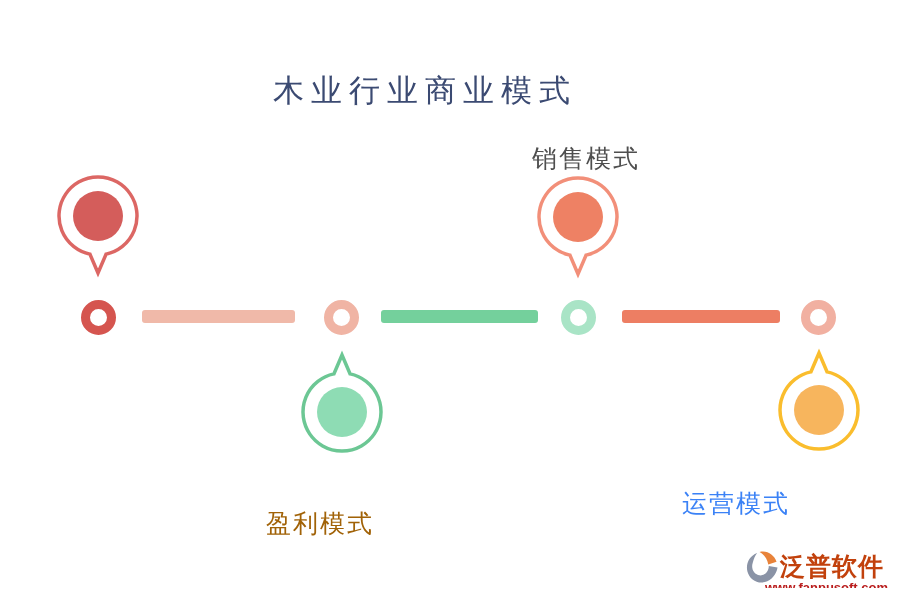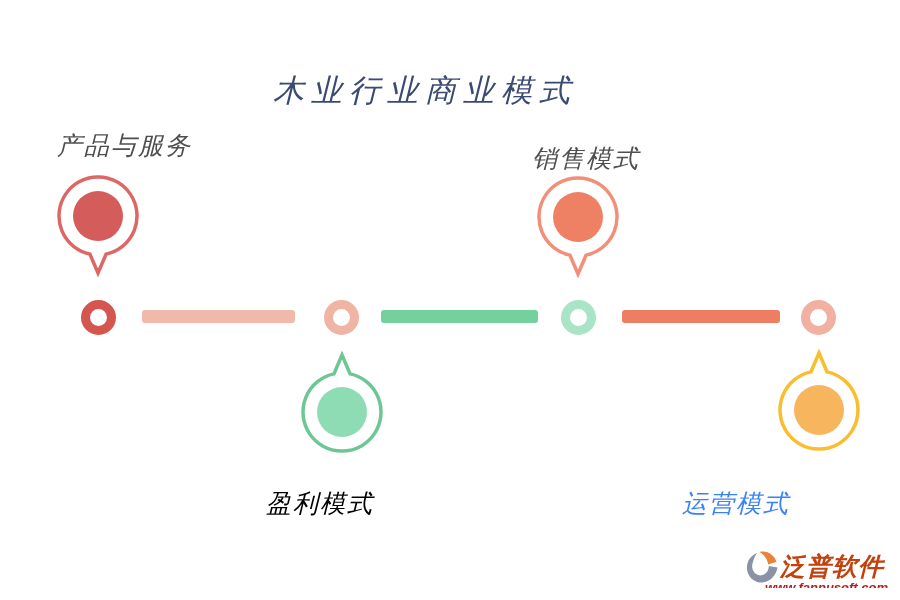--- a/index.html
+++ b/index.html
@@ -4,21 +4,20 @@
 <style>
   * { margin: 0; padding: 0; box-sizing: border-box; }
   html, body { background: #fff; }
   .canvas {
     position: relative;
     width: 900px;
     height: 588px;
     background: #ffffff;
     overflow: hidden;
     font-family: "Liberation Serif", "DejaVu Serif", serif;
-    font-style: italic;
   }
   .title {
     position: absolute;
     left: 273px;
     top: 70px;
     font-size: 31px;
     letter-spacing: 7px;
     font-weight: normal;
     white-space: nowrap;
   }
@@ -90,23 +89,22 @@
     white-space: nowrap;
   }
 </style>
 </head>
 <body>
 
 <div class="canvas">
 
   <div class="title" style="color: rgb(59, 74, 114);">木业行业商业模式</div>
 
-  <div class="label label-products" style="color: rgb(79, 79, 79);">产品与服务</div>
   <div class="label label-sales" style="color: rgb(79, 79, 79);">销售模式</div>
-  <div class="label label-profit" style="color: #000000;">盈利模式</div>
+  <div class="label label-profit" style="color: #a16207; margin-top: 20px;">盈利模式</div>
   <div class="label label-operations" style="color: #3b82f6;">运营模式</div>
 
   <div class="bar bar-1" style="background: rgb(240, 185, 169);"></div>
   <div class="bar bar-2" style="background: rgb(116, 208, 156);"></div>
   <div class="bar bar-3" style="background: rgb(237, 126, 99);"></div>
 
   <div class="ring ring-1" style="border-color: rgb(213, 85, 79);"></div>
   <div class="ring ring-2" style="border-color: rgb(240, 180, 164);"></div>
   <div class="ring ring-3" style="border-color: rgb(169, 228, 198);"></div>
   <div class="ring ring-4" style="border-color: rgb(241, 176, 161);"></div>

